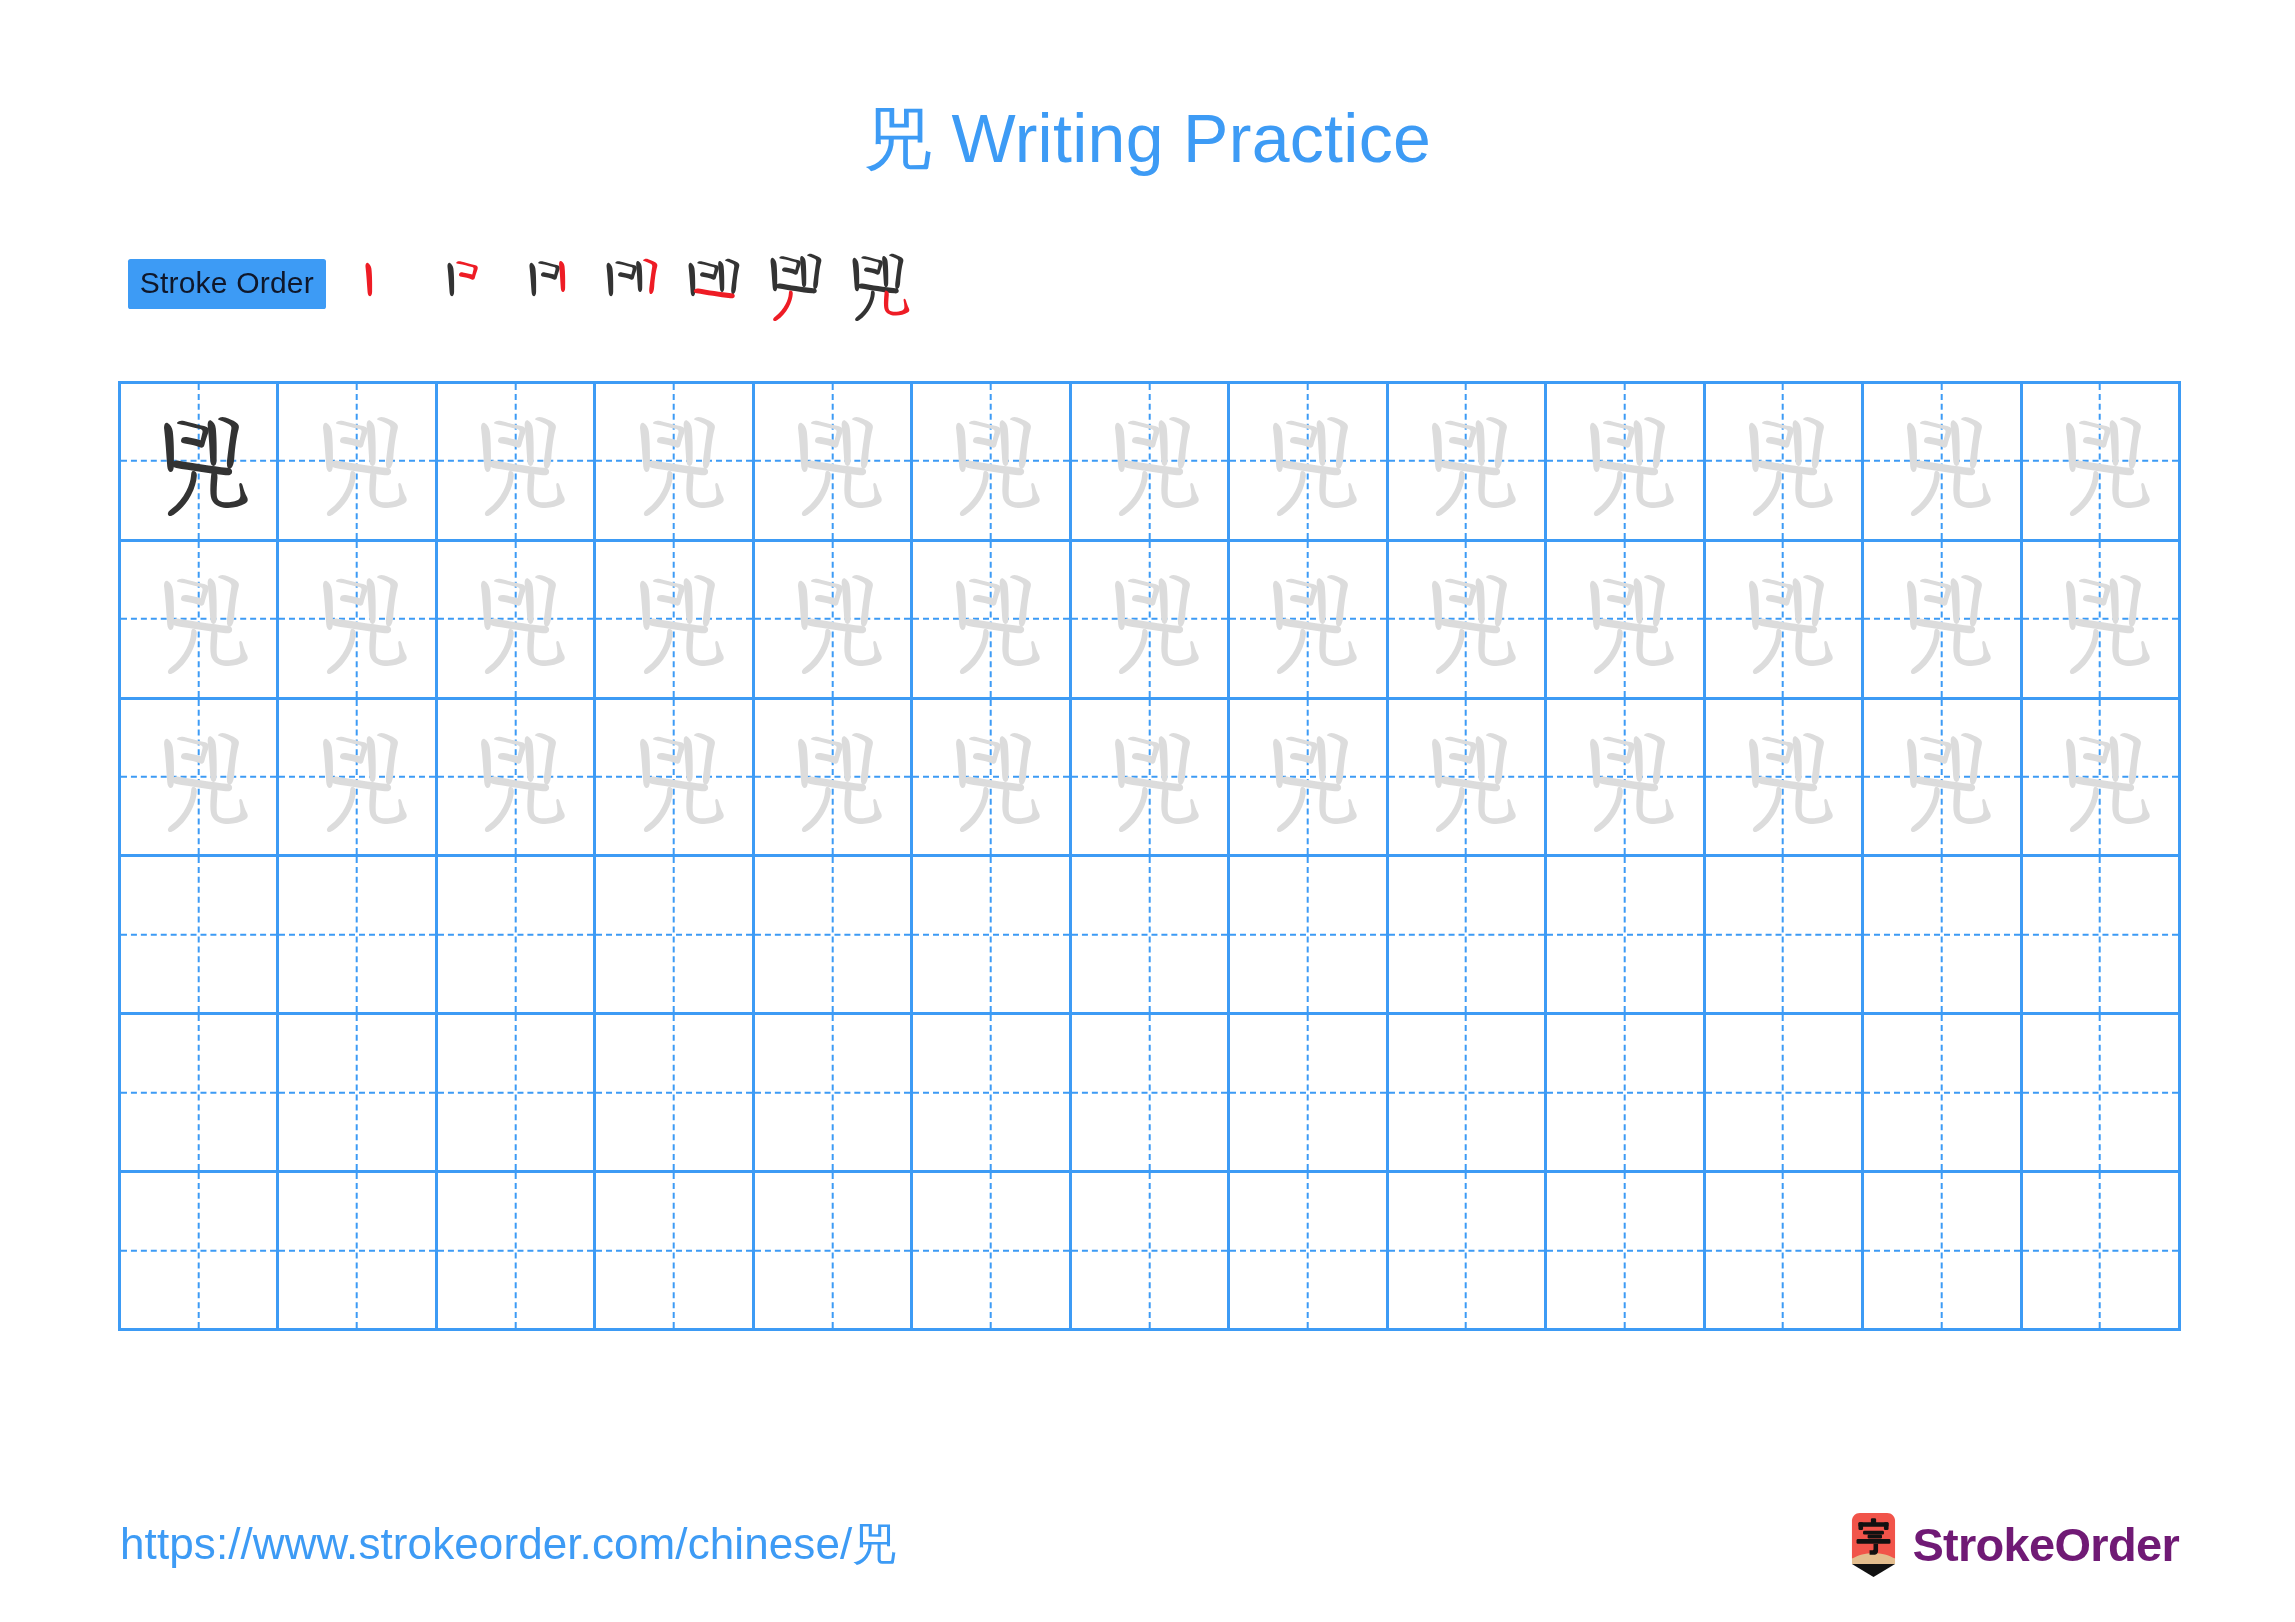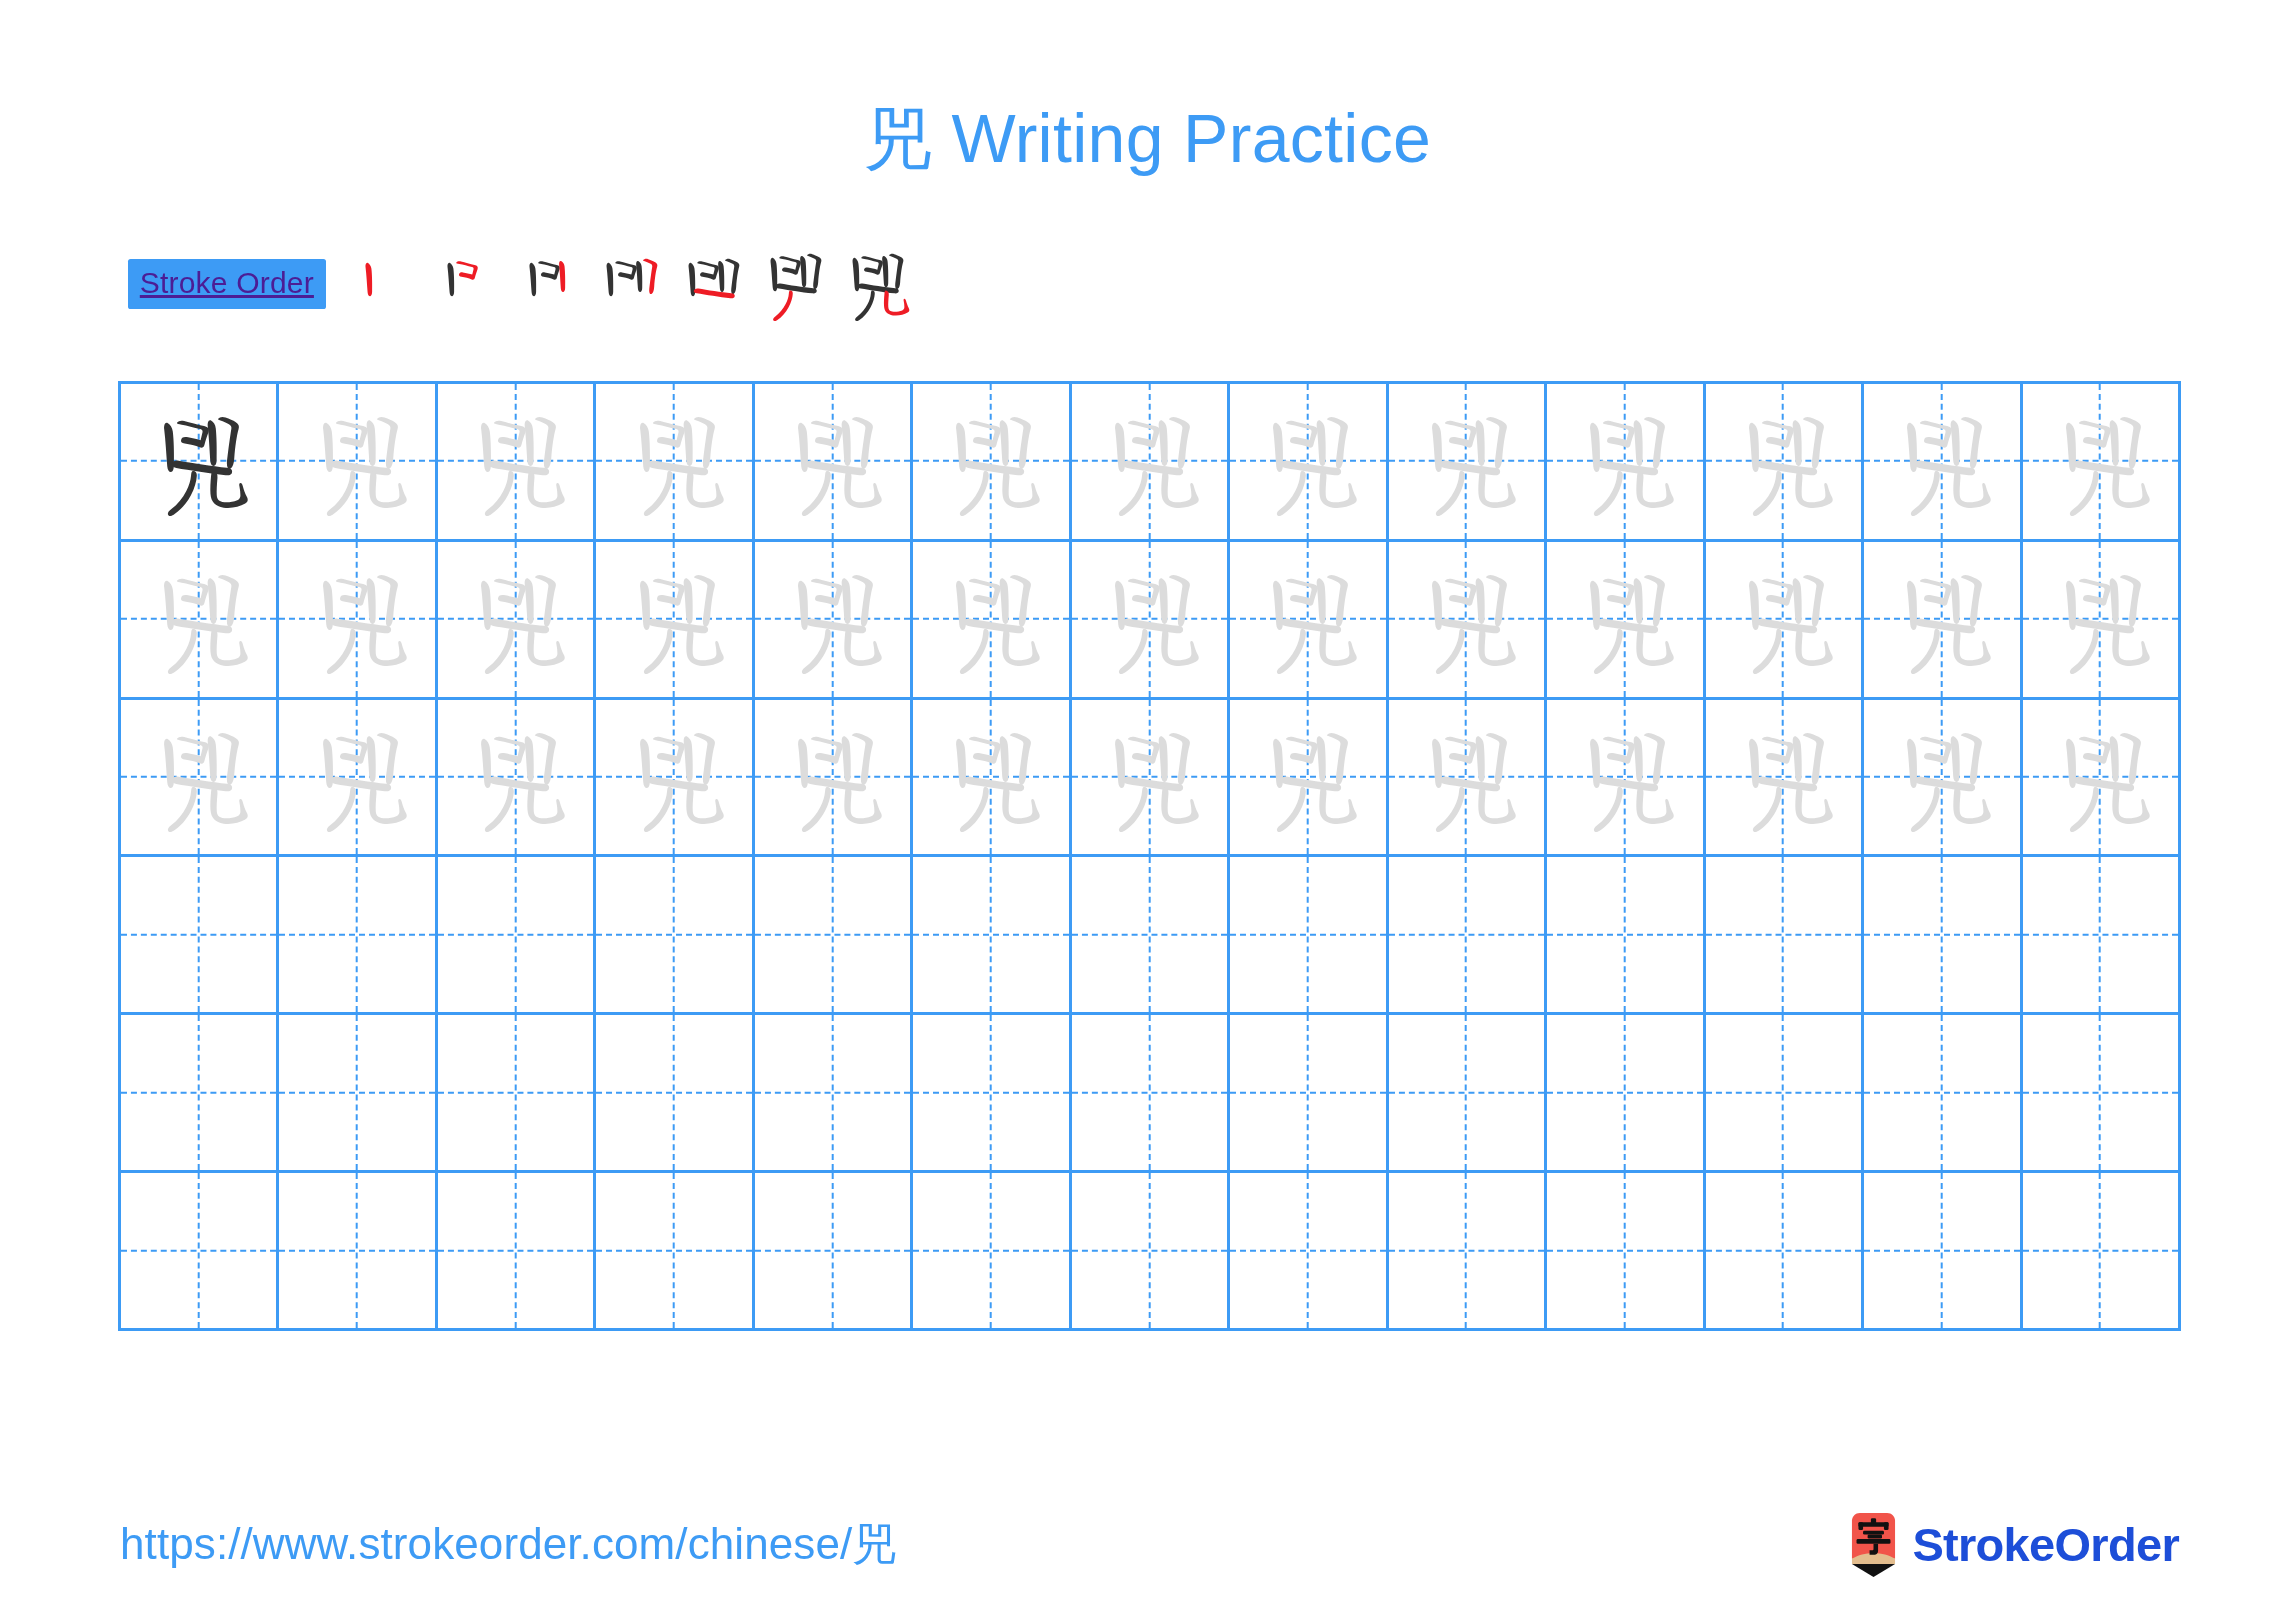--- a/index.html
+++ b/index.html
@@ -38,28 +38,27 @@
   .stroke-order-row {
     position: absolute;
     top: 254px;
     left: 128px;
     display: flex;
     align-items: center;
     height: 60px;
   }
   .stroke-order-badge {
     background: #3d9bf5;
-    color: #4c1d95;
+    color: #0f172a;
     font-size: 30px;
     line-height: 1;
     padding: 9.2px 11.8px 11.8px 11.8px;
     border-radius: 2.6px;
     white-space: nowrap;
     letter-spacing: 0.2px;
-    text-decoration: underline;
   }
   .stroke-steps {
     display: flex;
     align-items: flex-start;
     margin-left: 17px;
   }
   .stroke-step {
     width: 82px;
     height: 82px;
     position: relative;
@@ -156,21 +155,21 @@
     width: 51px;
     height: 64px;
     position: relative;
     flex: 0 0 auto;
     margin-right: 13px;
   }
   .brand-mark svg { width: 51px; height: 64px; display: block; }
   .brand-name {
     font-size: 47px;
     font-weight: bold;
-    color: #1d4ed8;
+    color: #701a75;
     letter-spacing: -0.7px;
     white-space: nowrap;
     line-height: 1;
   }
 </style>
 </head>
 <body>
 
 <div class="page-title">
   <span class="han">兕</span><span> Writing Practice</span>

